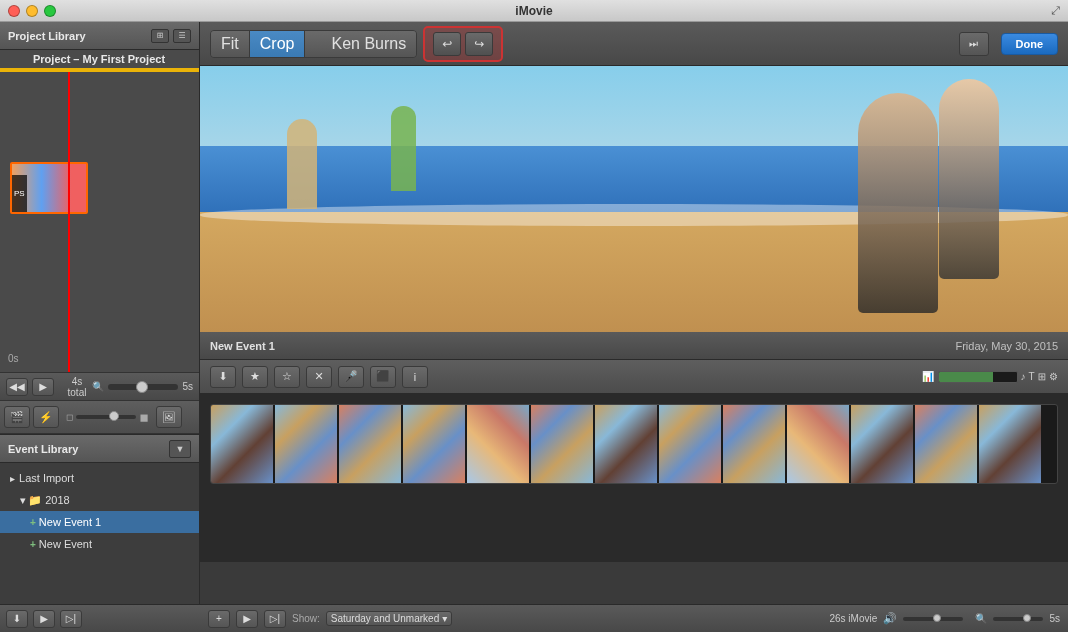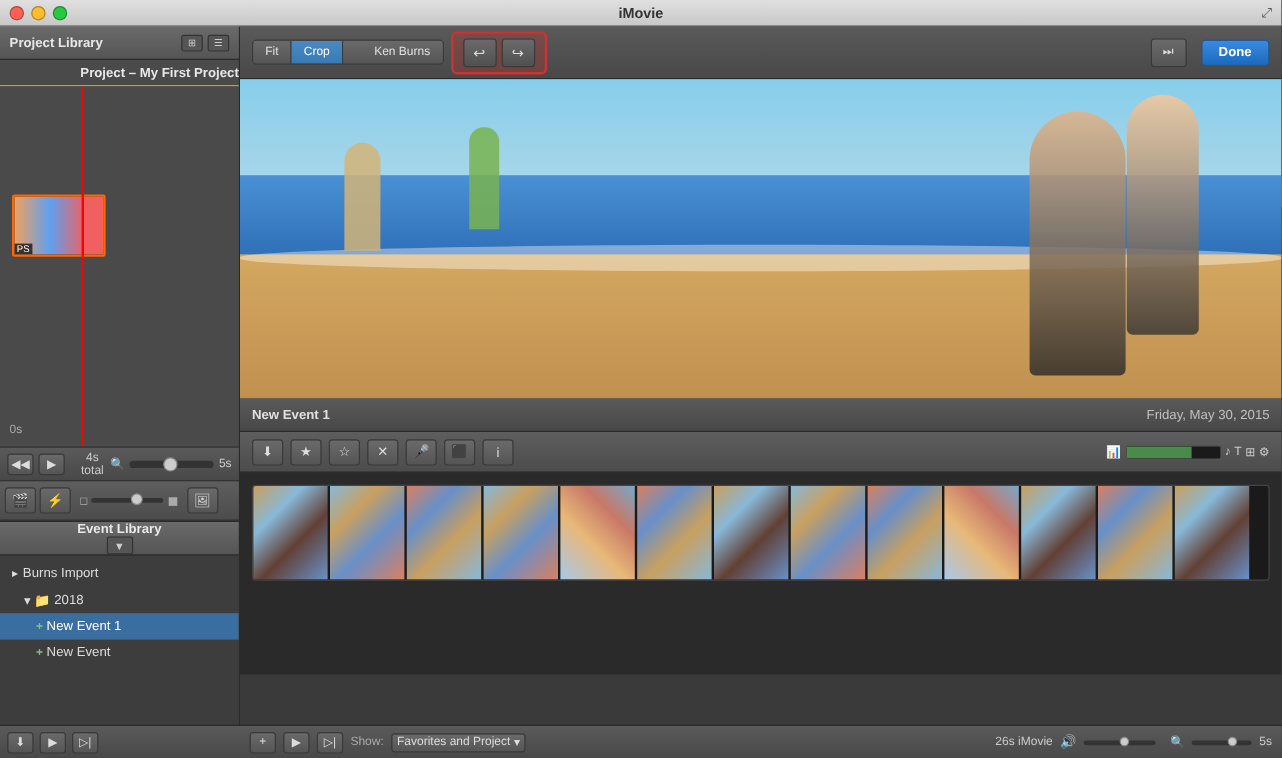--- a/index.html
+++ b/index.html
@@ -42,21 +42,21 @@
       position: absolute; top: 90px; left: 10px; width: 78px; height: 52px;
       background: linear-gradient(135deg, #e8b87a, #5ab5e8, #e87a5a);
       border: 2px solid #ff6600; border-radius: 2px; overflow: hidden;
     }
     .project-thumbnail-inner {
       width: 100%; height: 100%;
       background: linear-gradient(to right, #f0a060 0%, #60a0f0 40%, #f06060 80%);
     }
     .project-thumb-badge {
       position: absolute; bottom: 0; left: 0; background: rgba(0,0,0,0.7);
-      font-size: 8px; color: #fff; padding: 0 2px;
+      font-size: 8px; color: #fff; padding: 14px 2px;
     }
     .time-indicator {
       position: absolute; bottom: 8px; left: 8px; font-size: 10px; color: #aaa;
     }
 
     
     #playback-controls {
       height: 28px; background: linear-gradient(to bottom, #5a5a5a, #484848);
       display: flex; align-items: center; padding: 0 6px; gap: 4px; border-top: 1px solid #333;
     }
@@ -97,22 +97,22 @@
       position: absolute; left: 55%; top: -4px; width: 10px; height: 10px;
       background: #ccc; border-radius: 50%; border: 1px solid #888;
     }
 
     
     #event-library {
       flex: 1; background: #3d3d3d; border-top: 1px solid #2a2a2a; overflow: hidden;
     }
     #event-library-header {
       height: 28px; background: linear-gradient(to bottom, #6a6a6a, #555);
-      display: flex; align-items: center; 
-      padding: 0 8px; border-bottom: 1px solid #2a2a2a; flex-direction: column;
+      display: flex; align-items: center; justify-content: space-between;
+      padding: 0 8px; border-bottom: 1px solid #2a2a2a;
     }
     #event-library-header .label { font-size: 11px; font-weight: bold; color: #e8e8e8; }
     .event-tree { padding: 4px 0; }
     .event-tree-item {
       height: 22px; display: flex; align-items: center; padding-left: 10px;
       font-size: 11px; color: #ddd; cursor: pointer;
     }
     .event-tree-item.selected { background: #3a6ea0; color: #fff; }
     .tree-icon { margin-right: 4px; font-size: 10px; }
     .tree-plus { color: #7fbf7f; font-weight: bold; margin-right: 3px; font-size: 10px; }
@@ -130,21 +130,21 @@
 
     
     #preview-toolbar {
       height: 44px; background: linear-gradient(to bottom, #5a5a5a, #484848);
       display: flex; align-items: center; padding: 0 10px; gap: 6px;
       border-bottom: 1px solid #2a2a2a;
     }
     .crop-btn-group { display: flex; border: 1px solid #3a3a3a; border-radius: 4px; overflow: hidden; }
     .crop-btn {
       padding: 4px 10px; background: linear-gradient(to bottom, #6a6a6a, #555);
-      font-size: 10px; color: #e0e0e0; cursor: pointer; border-right: 1px solid #3a3a3a;
+      font-size: 16px; color: #e0e0e0; cursor: pointer; border-right: 1px solid #3a3a3a;
     }
     .crop-btn:last-child { border-right: none; padding-left: 26px; }
     .crop-btn.active { background: linear-gradient(to bottom, #4a8ac4, #3a7ab4); color: #fff; }
 
     .rotate-box {
       margin-left: auto; display: flex; align-items: center; gap: 4px;
       background: rgba(200, 50, 50, 0.3); border: 2px solid #cc3333; border-radius: 5px;
       padding: 4px 8px;
     }
     .rotate-btn {
@@ -281,21 +281,21 @@
       <div style="display:flex;gap:4px;">
         <div style="width:18px;height:14px;background:#555;border:1px solid #333;border-radius:2px;display:flex;align-items:center;justify-content:center;cursor:pointer;">
           <span style="font-size:8px;color:#ccc;">⊞</span>
         </div>
         <div style="width:18px;height:14px;background:#555;border:1px solid #333;border-radius:2px;display:flex;align-items:center;justify-content:center;cursor:pointer;">
           <span style="font-size:8px;color:#ccc;">☰</span>
         </div>
       </div>
     </div>
 
-    <div style="height:22px;background:#4a4a4a;display:flex;align-items:center;justify-content:flex-end;border-bottom:1px solid #eab308;padding-left:33px;">
+    <div style="height:22px;background:#4a4a4a;display:flex;align-items:center;justify-content:flex-start;border-bottom:4px solid #eab308;padding-left:33px;">
       <span style="font-size:11px;font-weight:bold;color:#e8e8e8;">Project – My First Project</span>
     </div>
 
     <div id="project-area">
       <div class="timeline-red-line"></div>
       <div class="project-thumbnail">
         <div class="project-thumbnail-inner"></div>
         <div class="project-thumb-badge">PS</div>
       </div>
       <div class="time-indicator">0s</div>
@@ -330,21 +330,21 @@
     <div id="event-library">
       <div id="event-library-header">
         <span class="label">Event Library</span>
         <div style="width:22px;height:18px;background:#555;border:1px solid #333;border-radius:2px;display:flex;align-items:center;justify-content:center;cursor:pointer;">
           <span style="font-size:9px;color:#ccc;">▼</span>
         </div>
       </div>
       <div class="event-tree">
         <div class="event-tree-item">
           <span class="tree-icon">▸</span>
-          <span>Burns Import</span>
+          <span>Last Import</span>
         </div>
         <div class="event-tree-item">
           <span style="margin-left:10px;">▾</span>
           <span style="margin-left:3px;">📁</span>
           <span style="margin-left:3px;">2018</span>
         </div>
         <div class="event-tree-item selected">
           <span style="margin-left:20px;" class="tree-plus">+</span>
           <span>New Event 1</span>
         </div>
@@ -456,21 +456,21 @@
           <div class="film-frame"></div>
         </div>
       </div>
 
       <div id="global-bottom">
         <div class="gb-btn">+</div>
         <div class="gb-btn">▶</div>
         <div class="gb-btn">▷|</div>
         <span class="gb-show">Show:</span>
         <div class="gb-dropdown">
-          <span>Favorites and Project</span>
+          <span>Saturday and Unmarked</span>
           <span>▾</span>
         </div>
         <div class="gb-spacer"></div>
         <span class="gb-total">26s iMovie</span>
         <span class="gb-vol-icon">🔊</span>
         <div class="gb-vol-slider">
           <div style="position:absolute;left:50%;top:-3px;width:8px;height:8px;background:#ccc;border-radius:50%;border:1px solid #888;"></div>
         </div>
         <span style="font-size:10px;color:#ccc;margin-left:6px;">🔍</span>
         <div style="width:50px;height:4px;background:#333;border-radius:2px;position:relative;">

